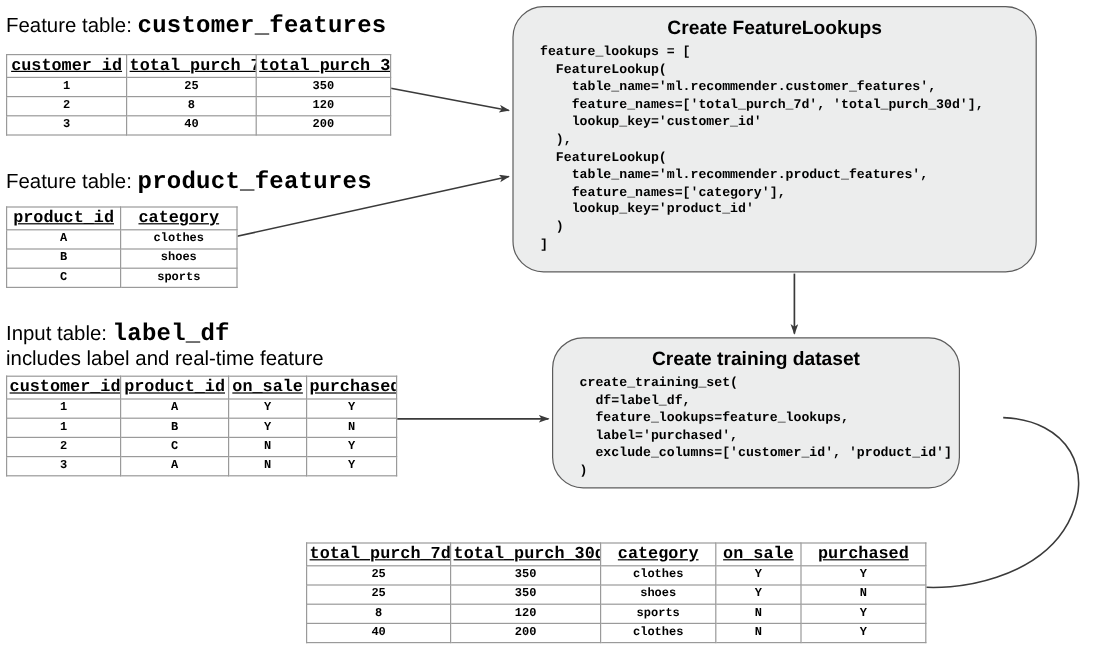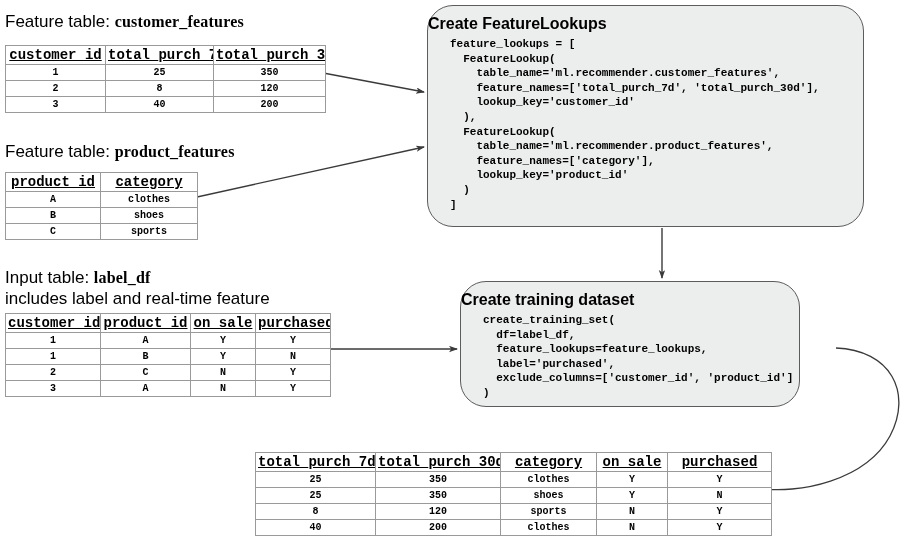--- a/index.html
+++ b/index.html
@@ -19,23 +19,23 @@
   
   .caption {
     position: absolute;
     font-family: "Liberation Sans", sans-serif;
     font-size: 17px;
     color: #000;
     white-space: nowrap;
     line-height: 21px;
   }
   .caption .mono {
-    font-family: Liberation Serif, serif;
-    font-weight: bold;
-    font-size: 16px;
+    font-family: Liberation Mono, monospace;
+    font-weight: bold;
+    font-size: 20px;
     letter-spacing: .2px;
   }
 
   
   .tbl {
     position: absolute;
     border-collapse: collapse;
     border: 1px solid #9a9a9a;
     background: #fff;
     table-layout: fixed;
@@ -59,20 +59,21 @@
 
   
   .box {
     position: absolute;
     background: #eceded;
     border: 1.4px solid #5c5c5c;
     border-radius: 26px;
     box-sizing: border-box;
   }
   .box-title {
+    text-align: center;
     font-family: "Liberation Sans", sans-serif;
     font-weight: bold;
     font-size: 16px;
     color: #000;
     padding-top: 9px;
     padding-bottom: 4px;
   }
   .code {
     font-family: "Liberation Mono", monospace;
     font-weight: bold;

